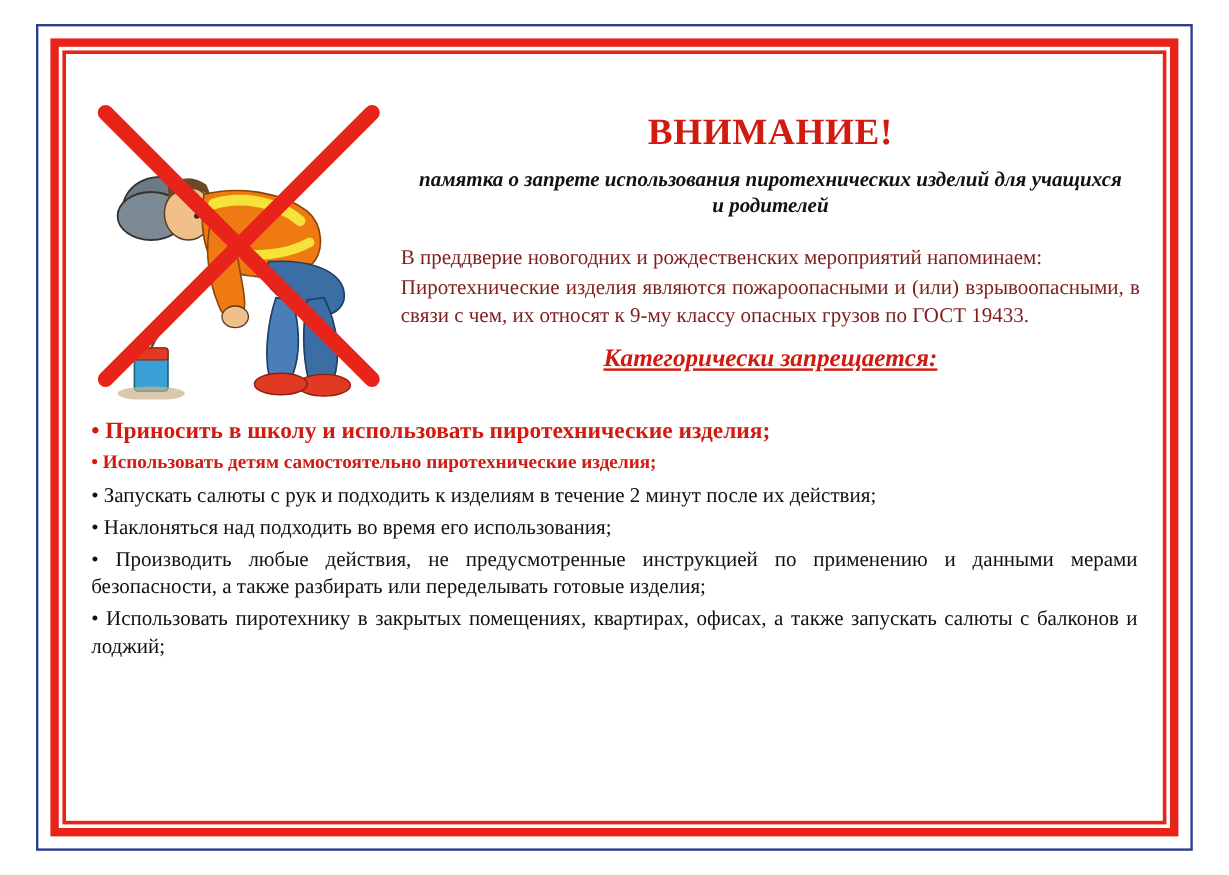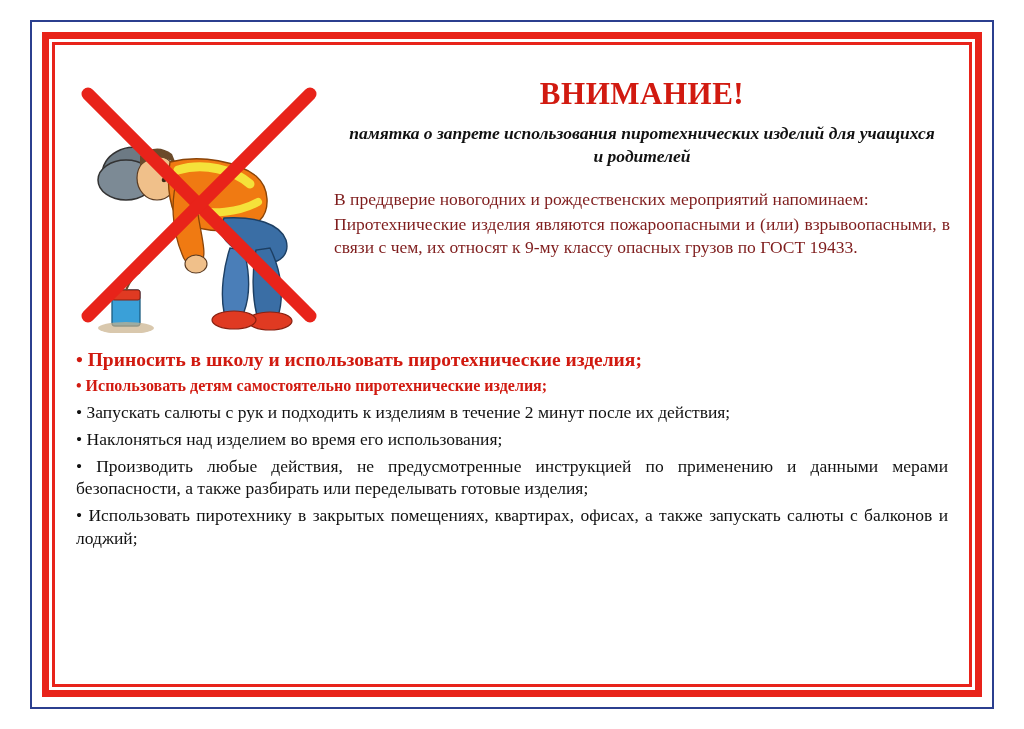--- a/index.html
+++ b/index.html
@@ -61,21 +61,21 @@
     top: 50px;
     right: 60px;
     bottom: 50px;
     box-sizing: border-box;
     padding: 8px 14px 6px 14px;
     overflow: hidden;
   }
 
   .top-row {
     display: flex;
-    align-items: flex-start;
+    align-items: center;
     gap: 6px;
   }
 
   
   .illustration {
     position: relative;
     width: 250px;
     height: 275px;
     flex: 0 0 250px;
   }
@@ -202,26 +202,27 @@
             <line x1="236" y1="36" x2="14" y2="258" stroke="#e8231a" stroke-width="13" stroke-linecap="round"></line>
           </g>
         </svg>
       </div>
 
       <div class="right-block">
         <div class="headline">ВНИМАНИЕ!</div>
         <div class="subtitle">памятка о запрете использования пиротехнических изделий для учащихся и родителей</div>
         <p class="para">В преддверие новогодних и рождественских мероприятий напоминаем:</p>
         <p class="para">Пиротехнические изделия являются пожароопасными и (или) взрывоопасными, в связи с чем, их относят к 9-му классу опасных грузов по ГОСТ 19433.</p>
+        <div class="forbid-title">Категорически запрещается:</div>
       </div>
     </div>
 
     <div class="list">
       <div class="item red-bold">• Приносить в школу и использовать пиротехнические изделия;</div>
       <div class="item red-small">• Использовать детям самостоятельно пиротехнические изделия;</div>
       <div class="item">• Запускать салюты с рук и подходить к изделиям в течение 2 минут после их действия;</div>
-      <div class="item">• Наклоняться над изделием во время его использования;</div>
+      <div class="item">• Наклоняться над подходить во время его использования;</div>
       <div class="item">• Производить любые действия, не предусмотренные инструкцией по применению и данными мерами безопасности, а также разбирать или переделывать готовые изделия;</div>
       <div class="item">• Использовать пиротехнику в закрытых помещениях, квартирах, офисах, а также запускать салюты с балконов и лоджий;</div>
     </div>
 
   </div>
 </div>
 
 </body></html>

